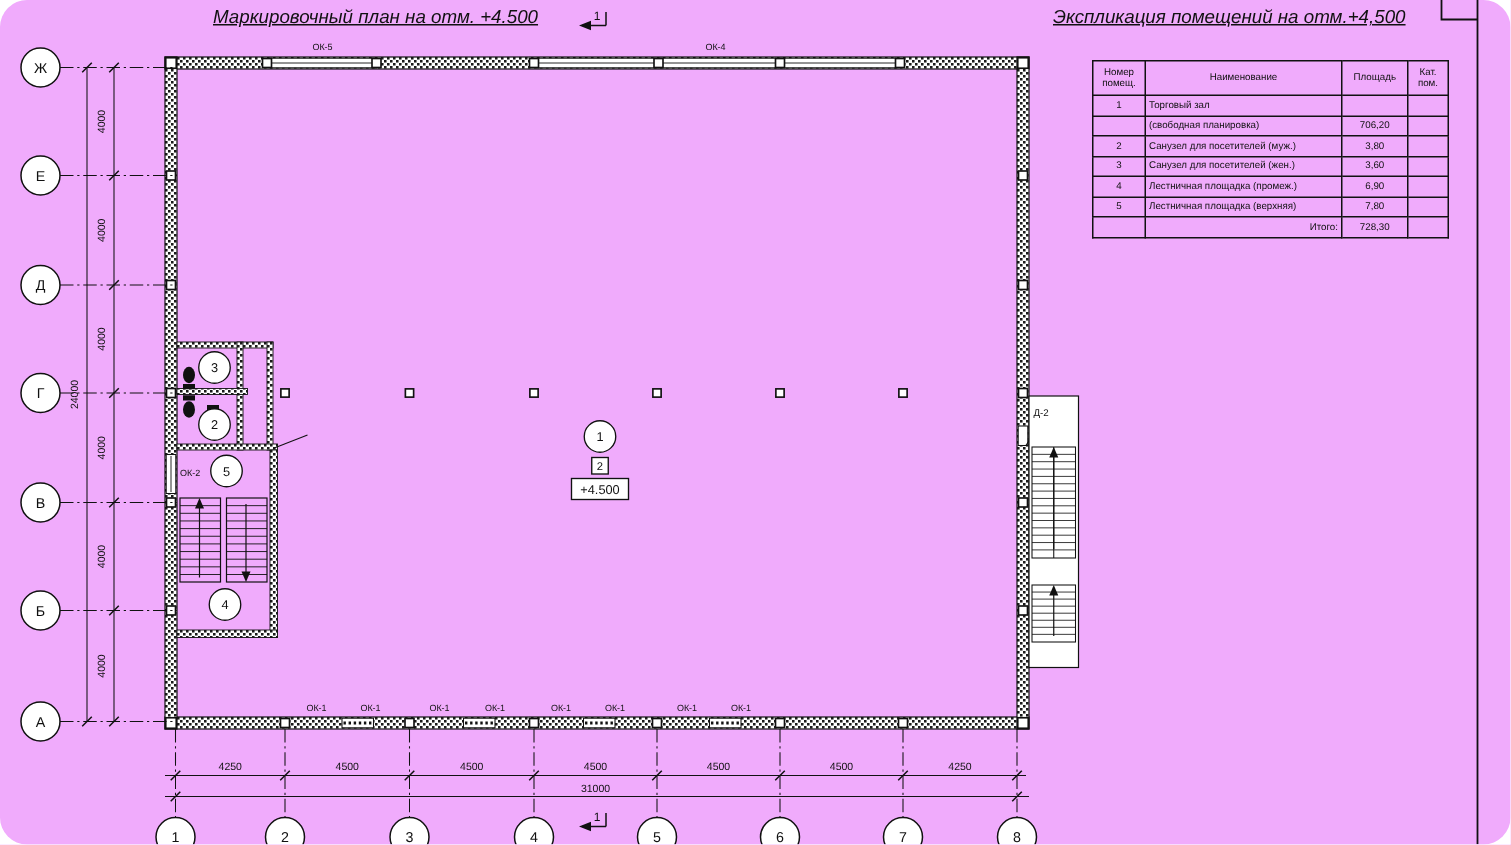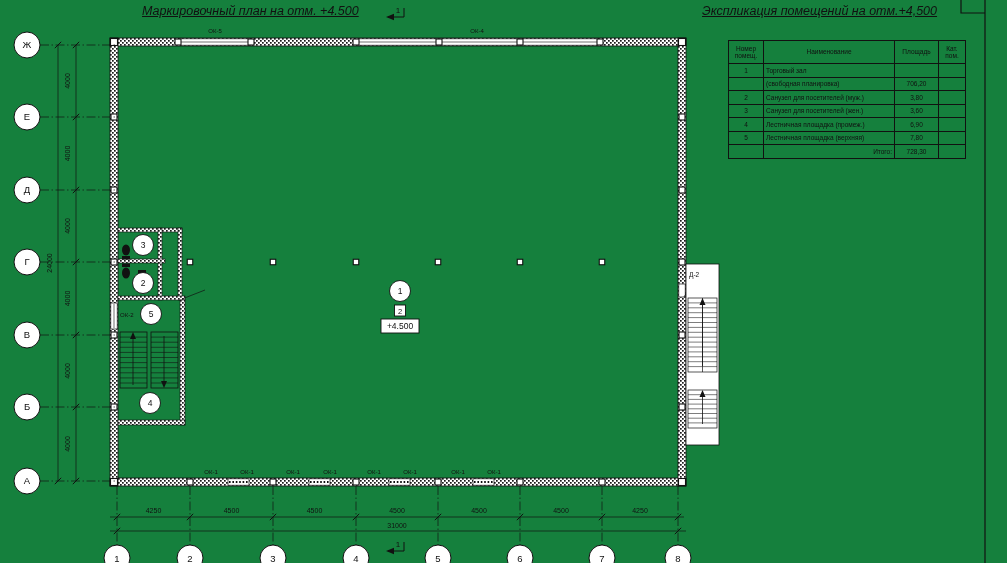--- a/index.html
+++ b/index.html
@@ -1,17 +1,17 @@
 <!DOCTYPE html>
 <html><head>
 <meta charset="utf-8">
 <style>
   html,body{margin:0;padding:0;background:#fff;}
-  .sheet{position:relative;width:1007px;height:563px;background:#15803d;overflow:hidden;
-         font-family:"Liberation Sans",sans-serif;color:#111;}
+  .sheet{position:relative;width:1007px;height:563px;background:#f0abfc;overflow:hidden;
+         font-family:"Liberation Sans",sans-serif;color:#111;border-radius:18px;}
   .draw-title{position:absolute;font-size:12.5px;font-style:italic;font-weight:bold;
               text-decoration:underline;white-space:nowrap;color:#111;}
   #plan-title{left:142px;top:4px;font-weight:normal;}
   #schedule-title{left:702px;top:4px;font-weight:normal;}
   #schedule-table{position:absolute;left:728px;top:40px;border-collapse:collapse;
                   font-size:6.5px;color:#111;table-layout:fixed;border:1.5px solid #111;}
   #schedule-table th,#schedule-table td{border:1px solid #111;padding:0 2px;
                   line-height:1.1;overflow:hidden;white-space:nowrap;}
   #schedule-table th{height:22px;font-weight:normal;text-align:center;}
   #schedule-table td{height:12.5px;}

